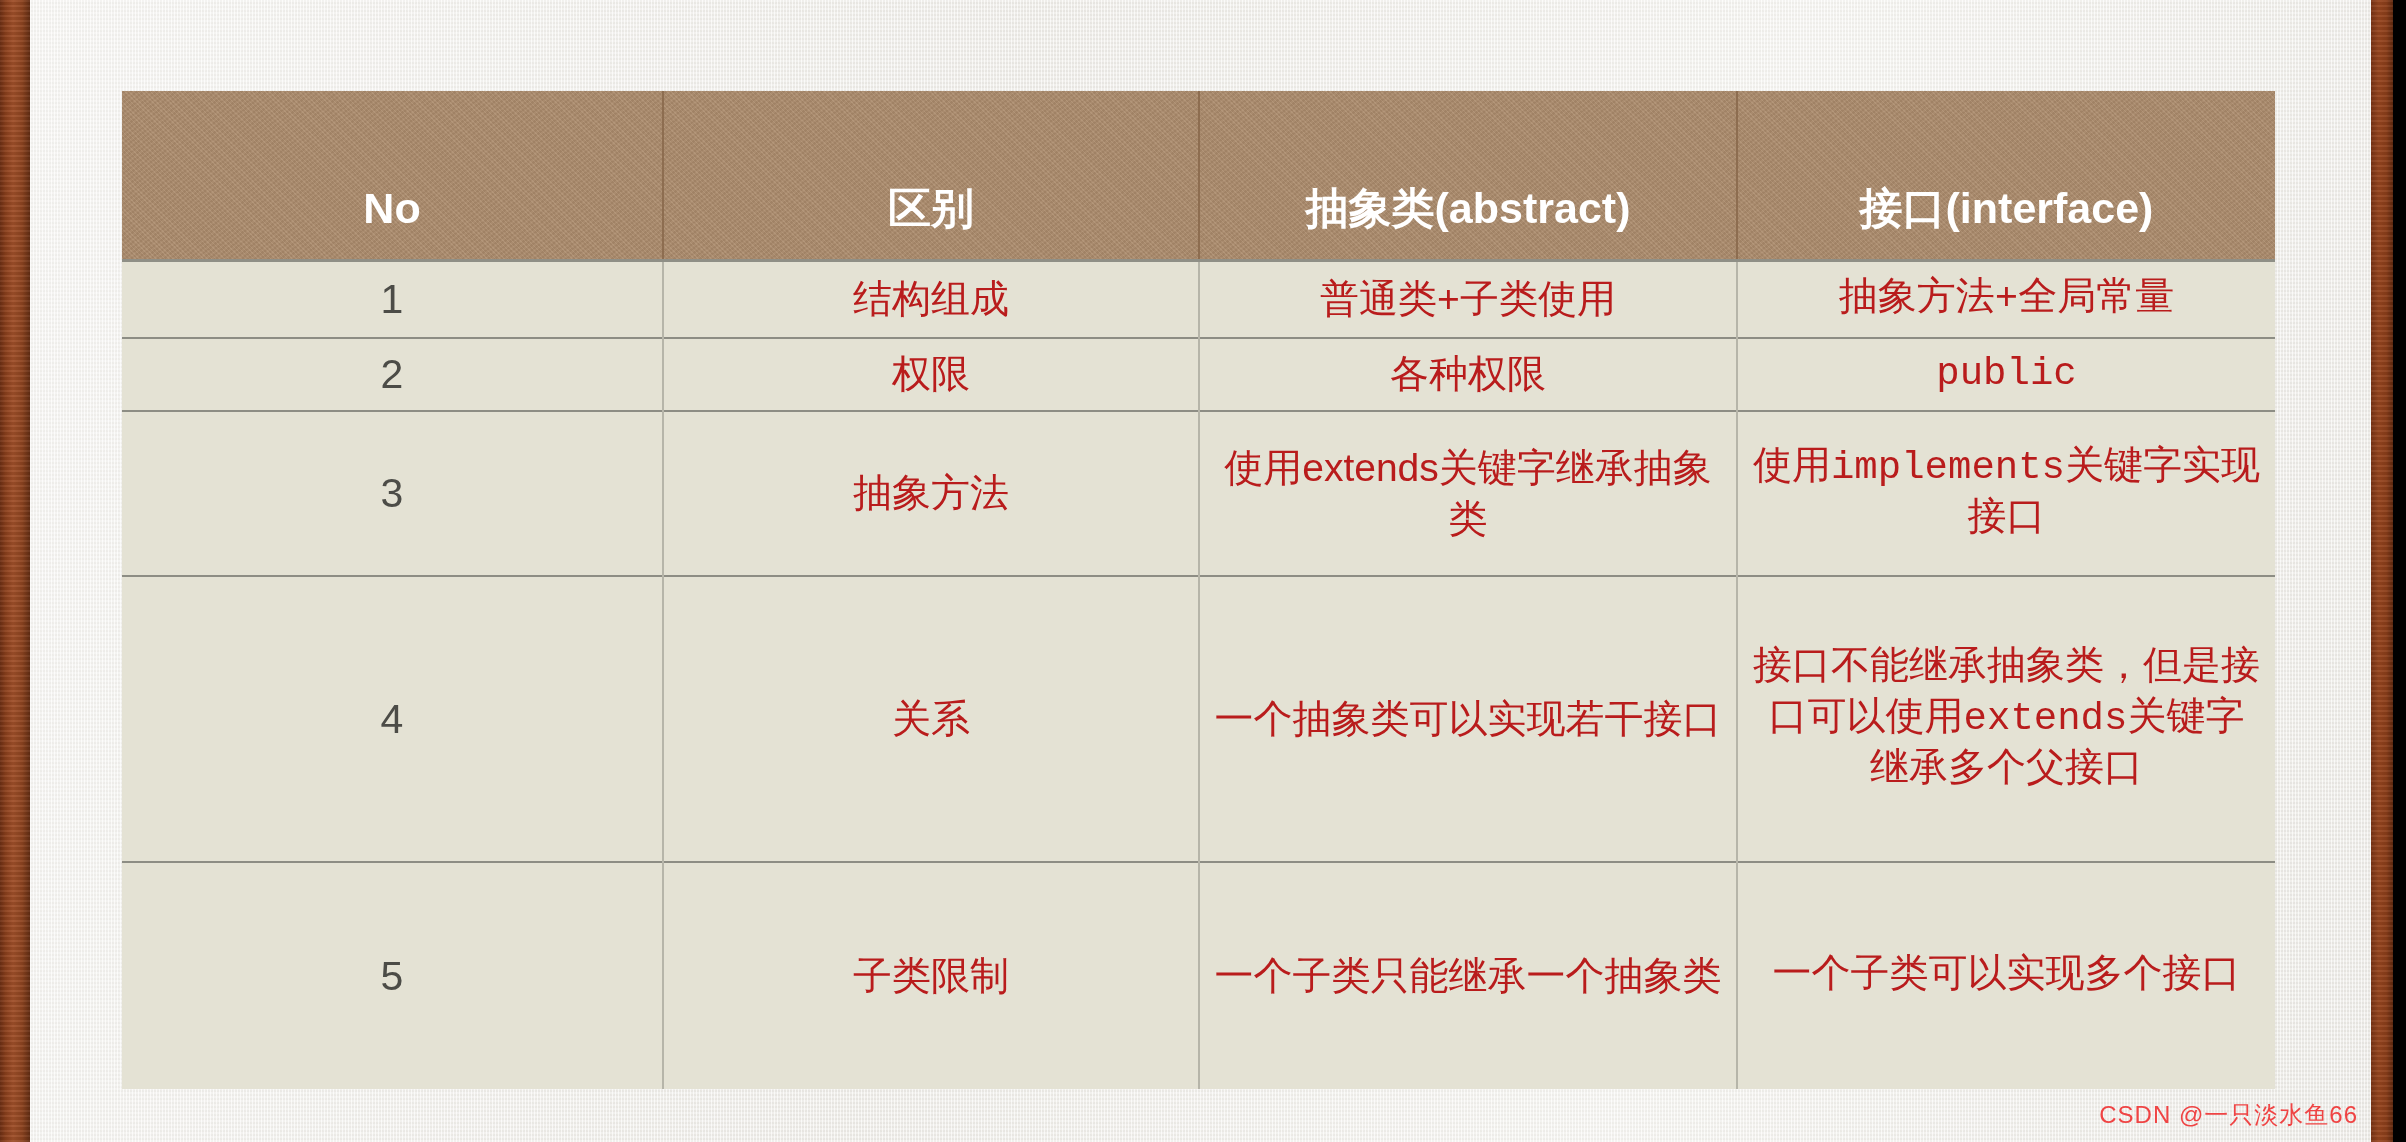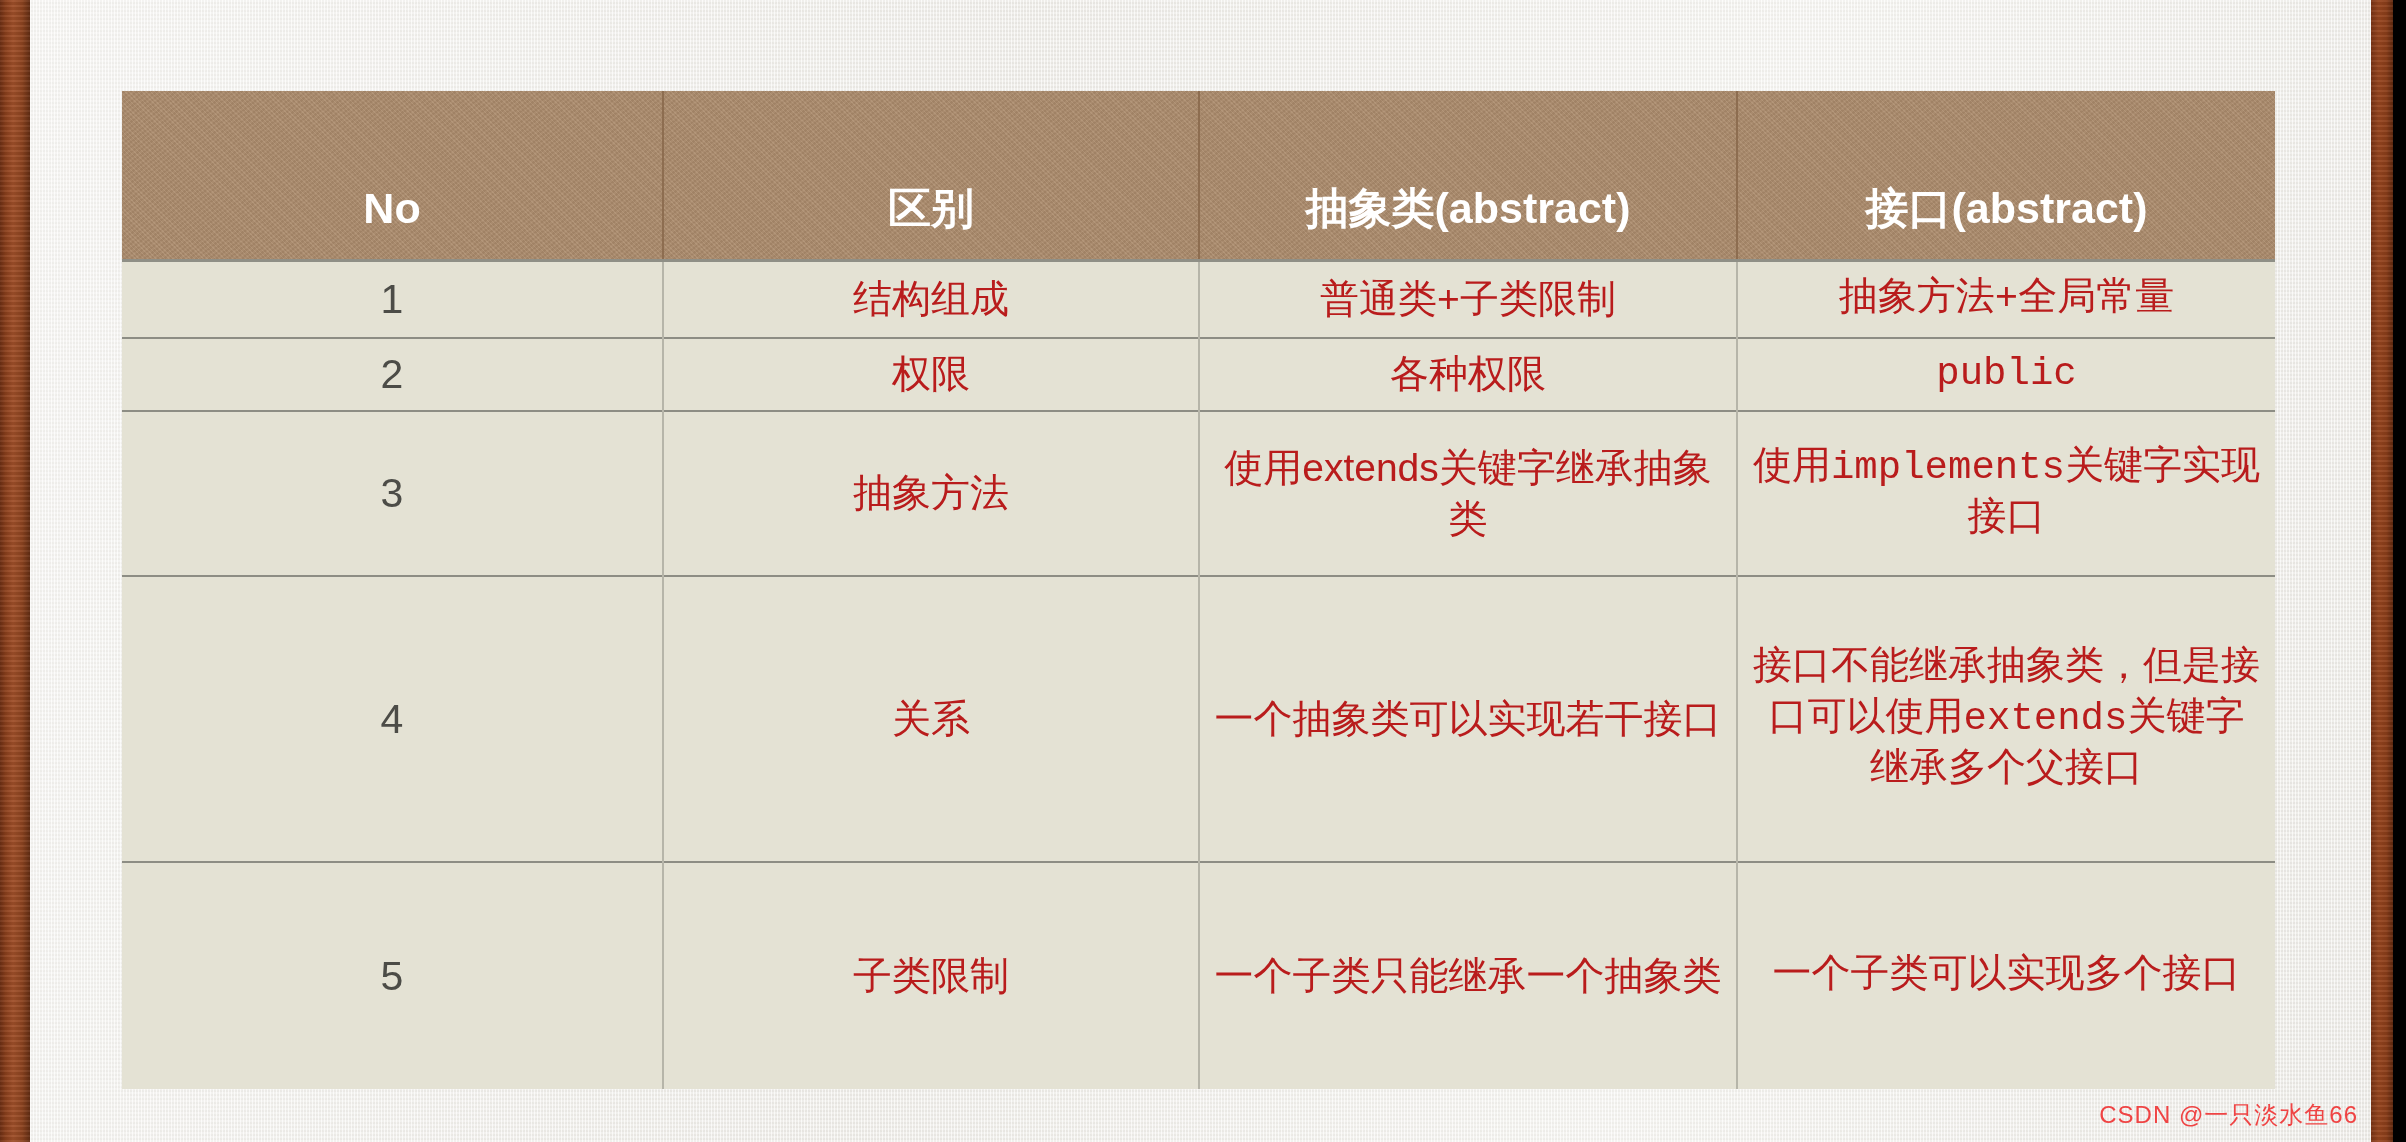--- a/index.html
+++ b/index.html
@@ -194,30 +194,30 @@
       <col class="c-diff">
       <col class="c-abs">
       <col class="c-int">
     </colgroup>
 
     <thead>
       <tr>
         <th>No</th>
         <th>区别</th>
         <th>抽象类(abstract)</th>
-        <th>接口(abstract)</th>
+        <th>接口(interface)</th>
       </tr>
     </thead>
 
     <tbody>
 
       <tr class="row-h1">
         <td class="col-no">1</td>
         <td>结构组成</td>
-        <td>普通类+子类限制</td>
+        <td>普通类+子类使用</td>
         <td>抽象方法+全局常量</td>
       </tr>
 
       <tr class="row-h2">
         <td class="col-no">2</td>
         <td>权限</td>
         <td>各种权限</td>
         <td>public</td>
       </tr>
 

